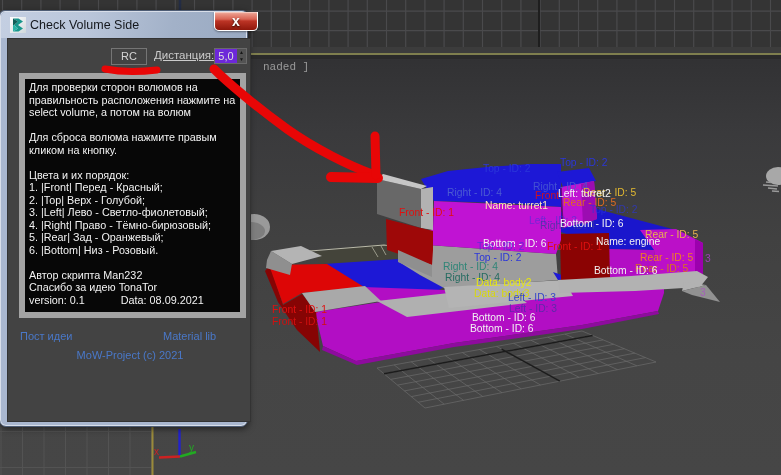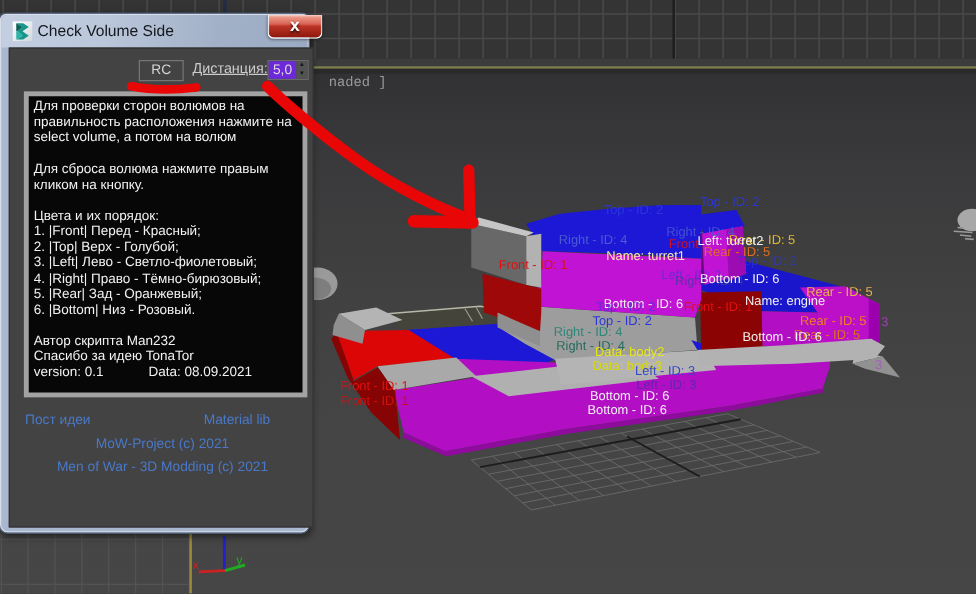--- a/index.html
+++ b/index.html
@@ -31,21 +31,21 @@
 #client { position:absolute; left:7px; top:27px; width:244px; height:384px; background:#434343;
   border:1px solid #333333; }
 .btn { position:absolute; height:17px; background:#434343; border:1px solid #757575;
   color:#d4d4d4; font-size:11px; text-align:center; line-height:15px; }
 #distlbl { position:absolute; left:146px; top:10px; color:#cbcbcb; font-size:11.5px;text-decoration:underline; }
 #spin { position:absolute; left:206px; top:9px; width:33px; height:16px; border:1px solid #6a6a6a; display:flex; }
 #spinval { width:22px; height:14px; background:#6d28d9; color:#dedede; font-size:11px; text-align:center; line-height:14px; }
 #spinarr { width:9px; height:14px; background:#535353; }
 #spinarr .ar { height:7px; font-size:5px; color:#161616; text-align:center; line-height:7px; }
 #blackbox { position:absolute; left:11px; top:34px; width:227px; height:245px;
-  background:#070707; border:4px solid #a3a3a3; color:#f2f2f2; font-size:10.8px;
+  background:#070707; border:6px solid #a3a3a3; color:#f2f2f2; font-size:10.8px;
   line-height:12.5px; padding:2px 1px 0 4px; white-space:pre; overflow:hidden; }
 .lnk { position:absolute; color:#4a78c8; font-size:11px; white-space:nowrap; }
 </style></head>
 <body>
 <div id="stage">
   <div id="topstrip"></div>
   <svg class="full" width="781" height="60">
       <g stroke="#4a4a4c" stroke-width="1.2">
         <line x1="2.5" y1="0" x2="2.5" y2="47"></line>
         <line x1="21.7" y1="0" x2="21.7" y2="47"></line>
@@ -259,21 +259,20 @@
 4. |Right| Право - Тёмно-бирюзовый;
 5. |Rear| Зад - Оранжевый;
 6. |Bottom| Низ - Розовый.
 
 Автор скрипта Man232
 Спасибо за идею TonaTor
 version: 0.1            Data: 08.09.2021</div>
     <div class="lnk" style="left:12px;top:291px;">Пост идеи</div>
     <div class="lnk" style="left:155px;top:291px;">Material lib</div>
     <div class="lnk" style="left:0;top:310px;width:244px;text-align:center;">MoW-Project (c) 2021</div>
-    <div class="lnk" style="left:0;top:329px;width:244px;text-align:center;">Men of War - 3D Modding (c) 2021</div>
   </div>
 </div>
 
   <svg class="full" width="781" height="475" style="pointer-events:none;">
       <path d="M214,69 C 225,80 255,106 287,129 C 315,149 350,166 372,174" stroke="#e80606" stroke-width="9" fill="none" stroke-linecap="round"></path>
       <path d="M331,177 L378,178" stroke="#e80606" stroke-width="10" fill="none" stroke-linecap="round"></path>
       <path d="M375,136 L376,175" stroke="#e80606" stroke-width="9" fill="none" stroke-linecap="round"></path>
       <path d="M105,69 C 120,72 140,72 157,70" stroke="#e80606" stroke-width="7" fill="none" stroke-linecap="round"></path>
     </svg>
 </div>

